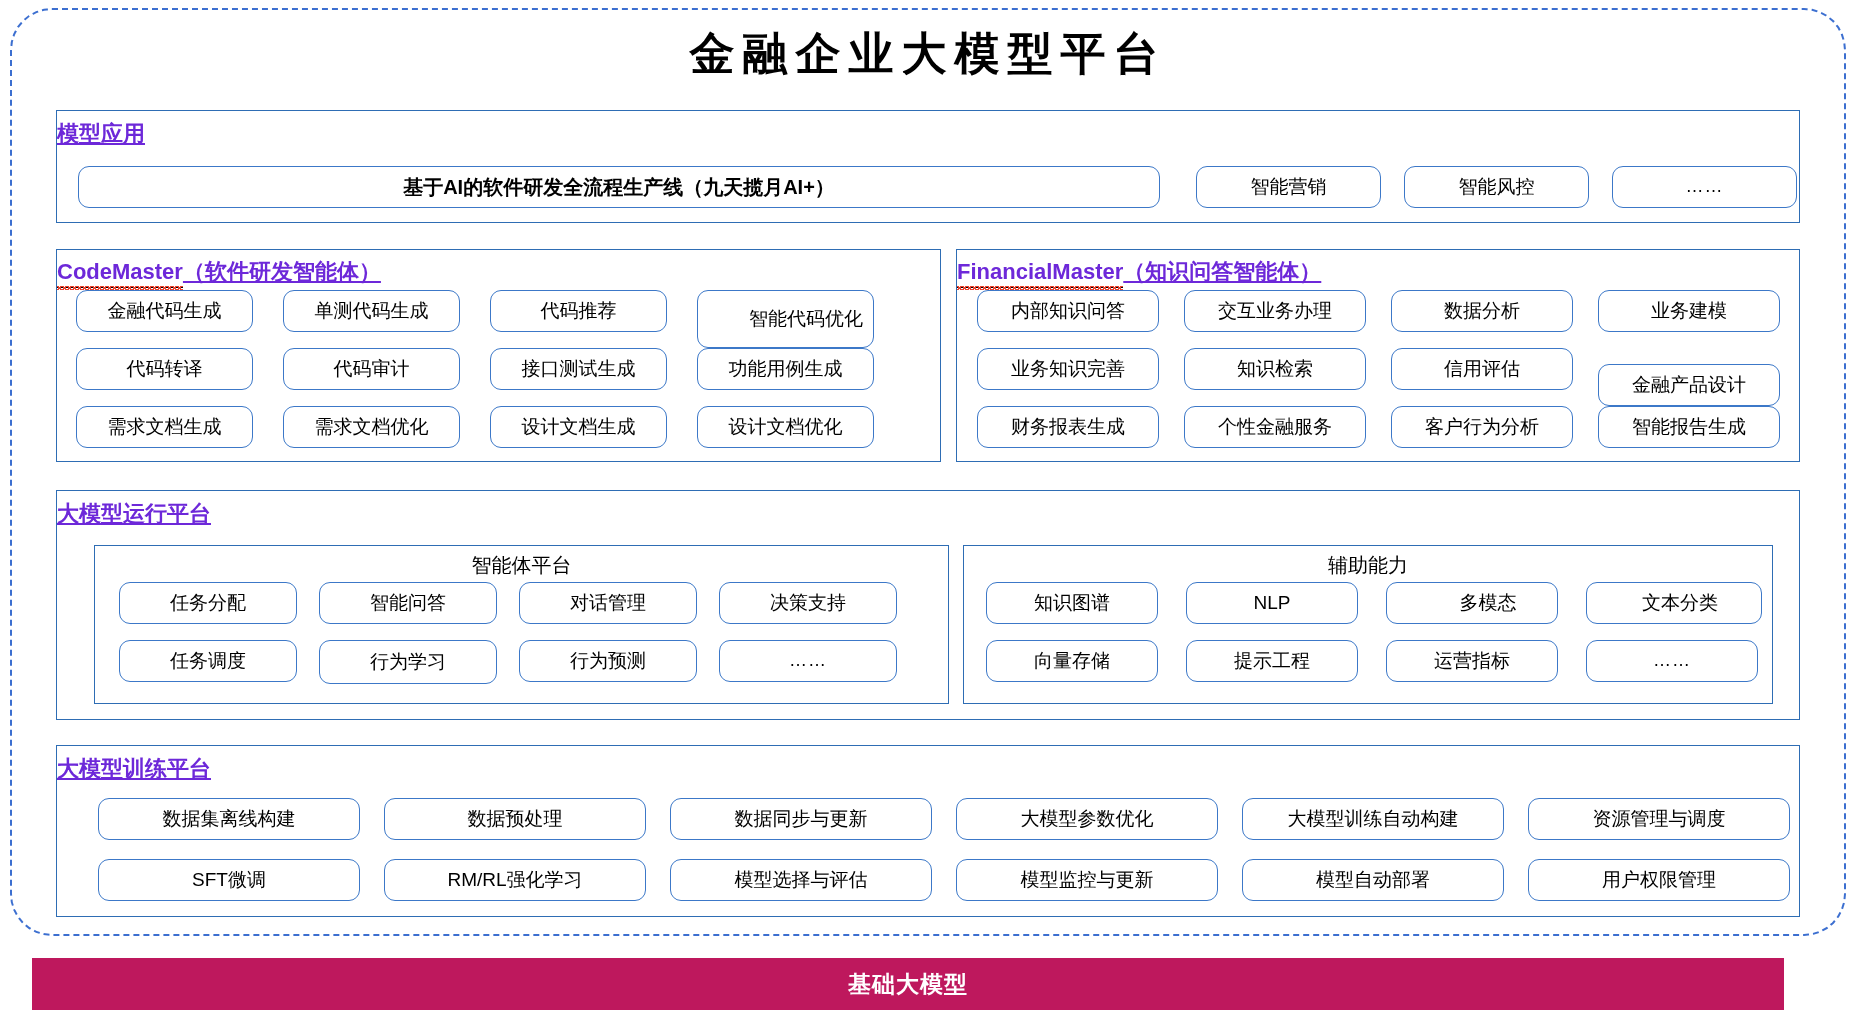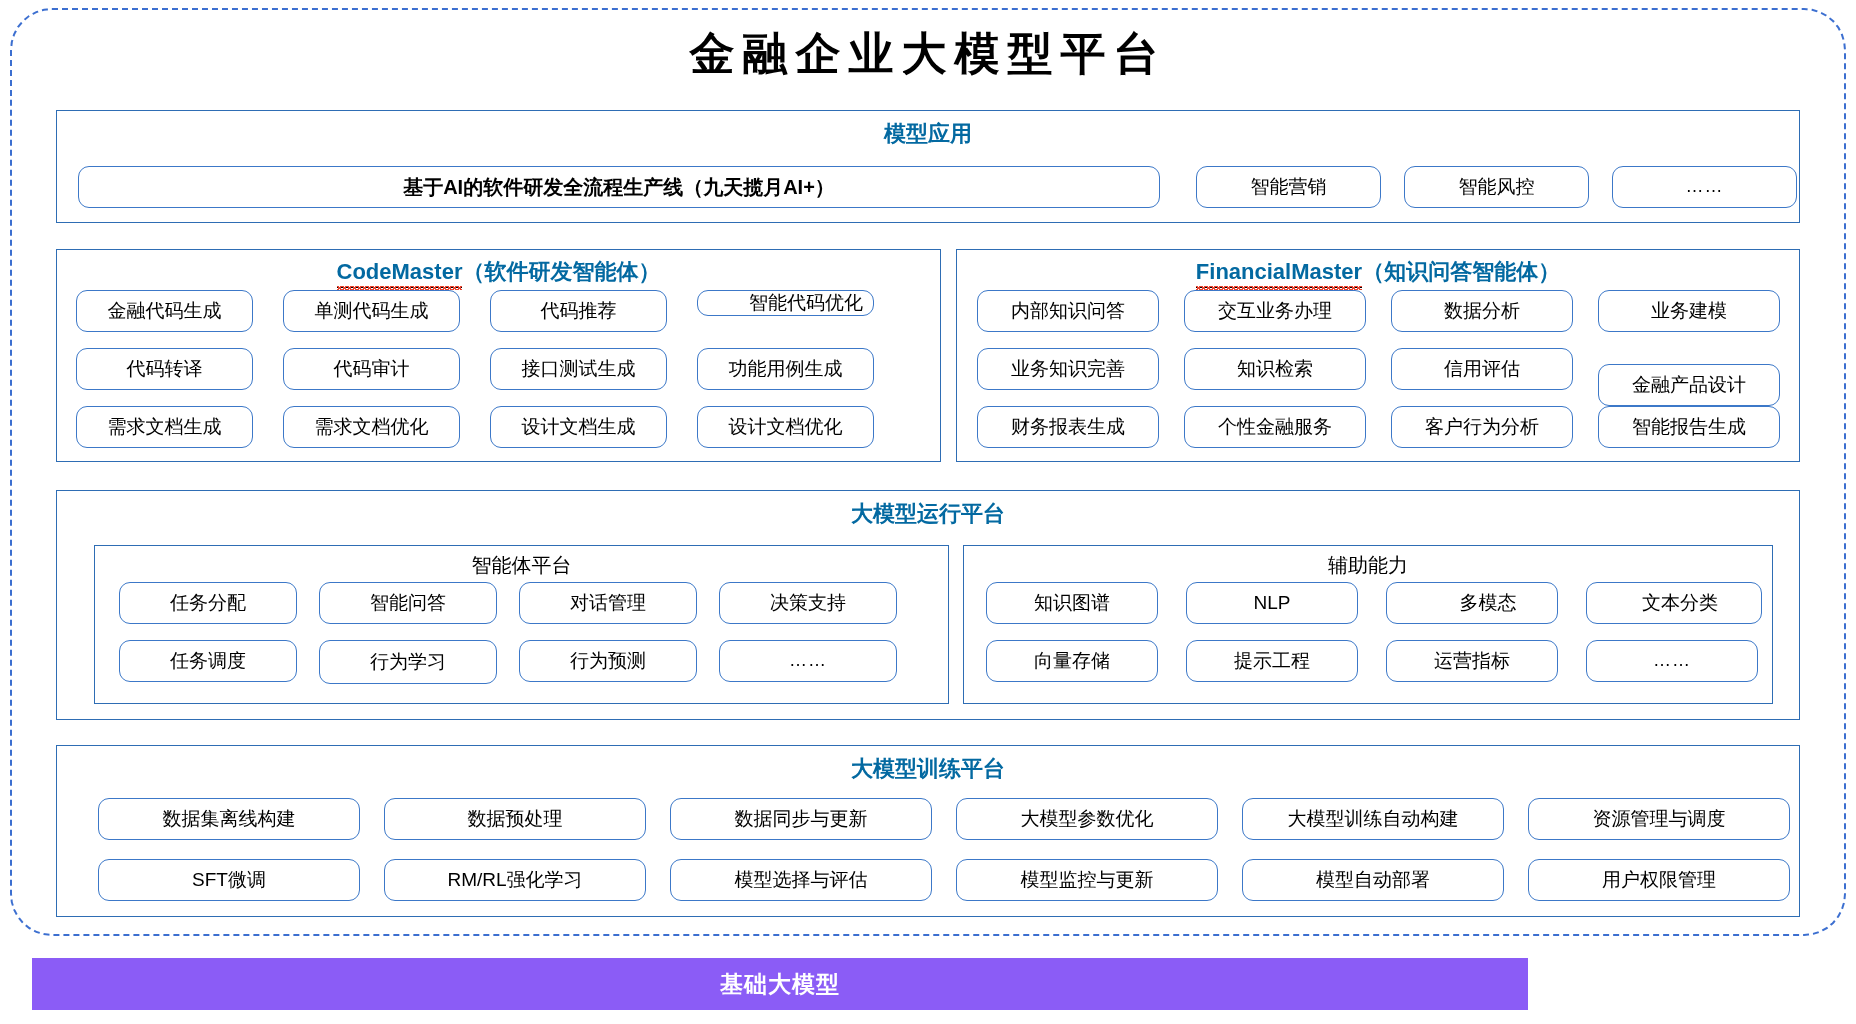--- a/index.html
+++ b/index.html
@@ -43,26 +43,26 @@
   }
 
   
   .section-box {
     position: absolute;
     box-sizing: border-box;
     border: 1.6px solid #2E6DB4;
     background: #ffffff;
   }
   .section-title {
-    text-align: center;
     font-size: 22px;
     font-weight: 700;
-    color: #0369a1;
+    color: #6d28d9;
     line-height: 28px;
     white-space: nowrap;
+    text-decoration: underline;
   }
   .section-title .sub {
     font-size: 22px;
     font-weight: 700;
   }
   .section-title .spellerr {
     text-decoration: none;
     position: relative;
     display: inline-block;
   }
@@ -122,23 +122,23 @@
   .pill.dots {
     font-size: 18px;
     letter-spacing: 1px;
   }
 
   
   .base-bar {
     position: absolute;
     left: 32px;
     top: 958px;
-    width: 1496px;
+    width: 1752px;
     height: 52px;
-    background: #8b5cf6;
+    background: #be185d;
     display: flex;
     align-items: center;
     justify-content: center;
     color: #ffffff;
     font-size: 23px;
     font-weight: 700;
     letter-spacing: 1px;
   }
 </style>
 </head>
@@ -157,21 +157,21 @@
 <div class="pill dots" style="left:1612px; top:166px; width:185px; height:42px;">……</div>
 
 <div class="section-box" style="left:56px; top:249px; width:885px; height:213px;">
   <div class="section-title" style="position:absolute; left:0; top:8px; width:100%;">
     <span class="spellerr ulined">CodeMaster</span><span class="sub">（软件研发智能体）</span>
   </div>
 </div>
 <div class="pill" style="left:76px;  top:290px; width:177px; height:42px;">金融代码生成</div>
 <div class="pill" style="left:283px; top:290px; width:177px; height:42px;">单测代码生成</div>
 <div class="pill" style="left:490px; top:290px; width:177px; height:42px;">代码推荐</div>
-<div class="pill" style="left:697px; top:290px; width:177px; height:26px;padding-left:41px;">智能代码优化</div>
+<div class="pill" style="left:697px; top:290px; width:177px; height:58px;padding-left:41px;">智能代码优化</div>
 <div class="pill" style="left:76px;  top:348px; width:177px; height:42px;">代码转译</div>
 <div class="pill" style="left:283px; top:348px; width:177px; height:42px;">代码审计</div>
 <div class="pill" style="left:490px; top:348px; width:177px; height:42px;">接口测试生成</div>
 <div class="pill" style="left:697px; top:348px; width:177px; height:42px;">功能用例生成</div>
 <div class="pill" style="left:76px;  top:406px; width:177px; height:42px;">需求文档生成</div>
 <div class="pill" style="left:283px; top:406px; width:177px; height:42px;">需求文档优化</div>
 <div class="pill" style="left:490px; top:406px; width:177px; height:42px;">设计文档生成</div>
 <div class="pill" style="left:697px; top:406px; width:177px; height:42px;">设计文档优化</div>
 
 <div class="section-box" style="left:956px; top:249px; width:844px; height:213px;">

